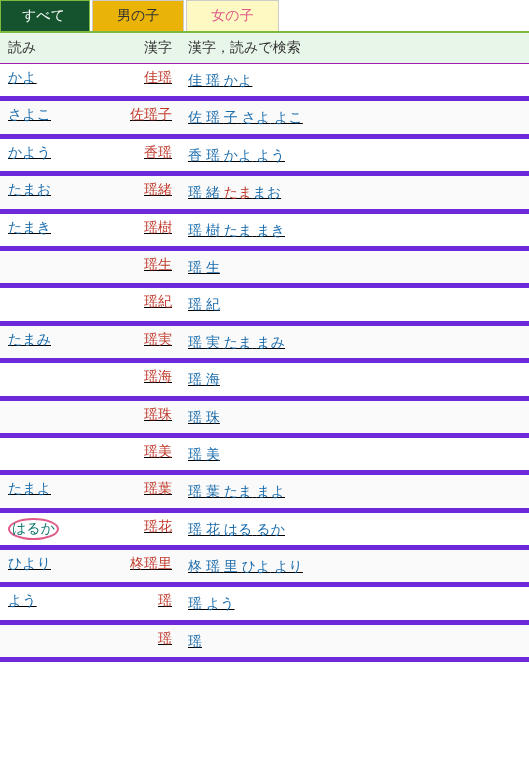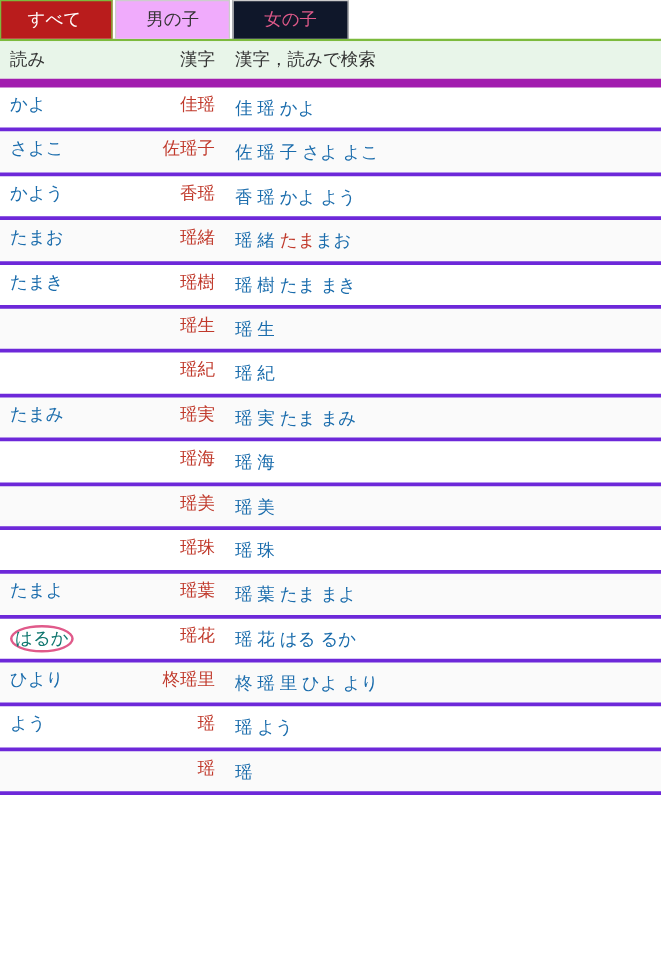--- a/index.html
+++ b/index.html
@@ -15,57 +15,58 @@
       border-bottom: 2px solid #7cba3d;
       background: #fff;
     }
 
     .tab {
       padding: 6px 24px;
       font-size: 14px;
       cursor: pointer;
       border: 1px solid #ccc;
       border-bottom: none;
-      background: #f0abfc;
+      background: #eab308;
       color: #333;
       margin-right: 2px;
     }
 
     .tab.active {
-      background: #b91c1c;
+      background: #14532d;
       color: #fff;
       border-color: #7cba3d;
       padding-left: 21px;
     }
 
     .tab.girl {
       color: #e05a8a;
-      background: #0f172a;
+      background: #fef9c3;
     }
 
     table {
       width: 100%;
       border-collapse: collapse;
     }
 
     thead tr {
       background: #e8f5e9;
     }
 
     thead th {
       text-align: left;
       padding: 6px 8px;
       font-weight: normal;
       color: #333;
-      border-bottom: 7px solid #a21caf;
+      border-bottom: 1px solid #a21caf;
       font-size: 14px;
     }
 
     tbody tr {
-      border-bottom: 3px solid #6d28d9;
+      border-bottom: 5px solid #6d28d9;
+      text-decoration: underline;
     }
 
     tbody tr:nth-child(even) {
       background: #fafafa;
     }
 
     tbody td {
       padding: 5px 8px;
       vertical-align: top;
     }
@@ -173,27 +174,27 @@
         <td class="col-kanji"><a href="#" class="red">瑶実</a></td>
         <td class="col-search search-cell"><a href="#" class="blue">瑶</a> <a href="#" class="blue">実</a> <a href="#" class="blue">たま</a> <a href="#" class="blue">まみ</a></td>
       </tr>
       <tr>
         <td class="col-yomi"></td>
         <td class="col-kanji"><a href="#" class="red">瑶海</a></td>
         <td class="col-search search-cell"><a href="#" class="blue">瑶</a> <a href="#" class="blue">海</a></td>
       </tr>
       <tr>
         <td class="col-yomi"></td>
+        <td class="col-kanji"><a href="#" class="red">瑶珠</a></td>
+        <td class="col-search search-cell"><a href="#" class="blue">瑶</a> <a href="#" class="blue">珠</a></td>
+      </tr>
+      <tr>
+        <td class="col-yomi"></td>
         <td class="col-kanji"><a href="#" class="red">瑶美</a></td>
         <td class="col-search search-cell"><a href="#" class="blue">瑶</a> <a href="#" class="blue">美</a></td>
-      </tr>
-      <tr>
-        <td class="col-yomi"></td>
-        <td class="col-kanji"><a href="#" class="red">瑶珠</a></td>
-        <td class="col-search search-cell"><a href="#" class="blue">瑶</a> <a href="#" class="blue">珠</a></td>
       </tr>
       <tr>
         <td class="col-yomi"><a href="#" class="blue">たまよ</a></td>
         <td class="col-kanji"><a href="#" class="red">瑶葉</a></td>
         <td class="col-search search-cell"><a href="#" class="blue">瑶</a> <a href="#" class="blue">葉</a> <a href="#" class="blue">たま</a> <a href="#" class="blue">まよ</a></td>
       </tr>
       <tr>
         <td class="col-yomi"><a href="#" class="haruka-yomi">はるか</a></td>
         <td class="col-kanji"><a href="#" class="red">瑶花</a></td>
         <td class="col-search search-cell"><a href="#" class="blue">瑶</a> <a href="#" class="blue">花</a> <a href="#" class="blue">はる</a> <a href="#" class="blue">るか</a></td>

